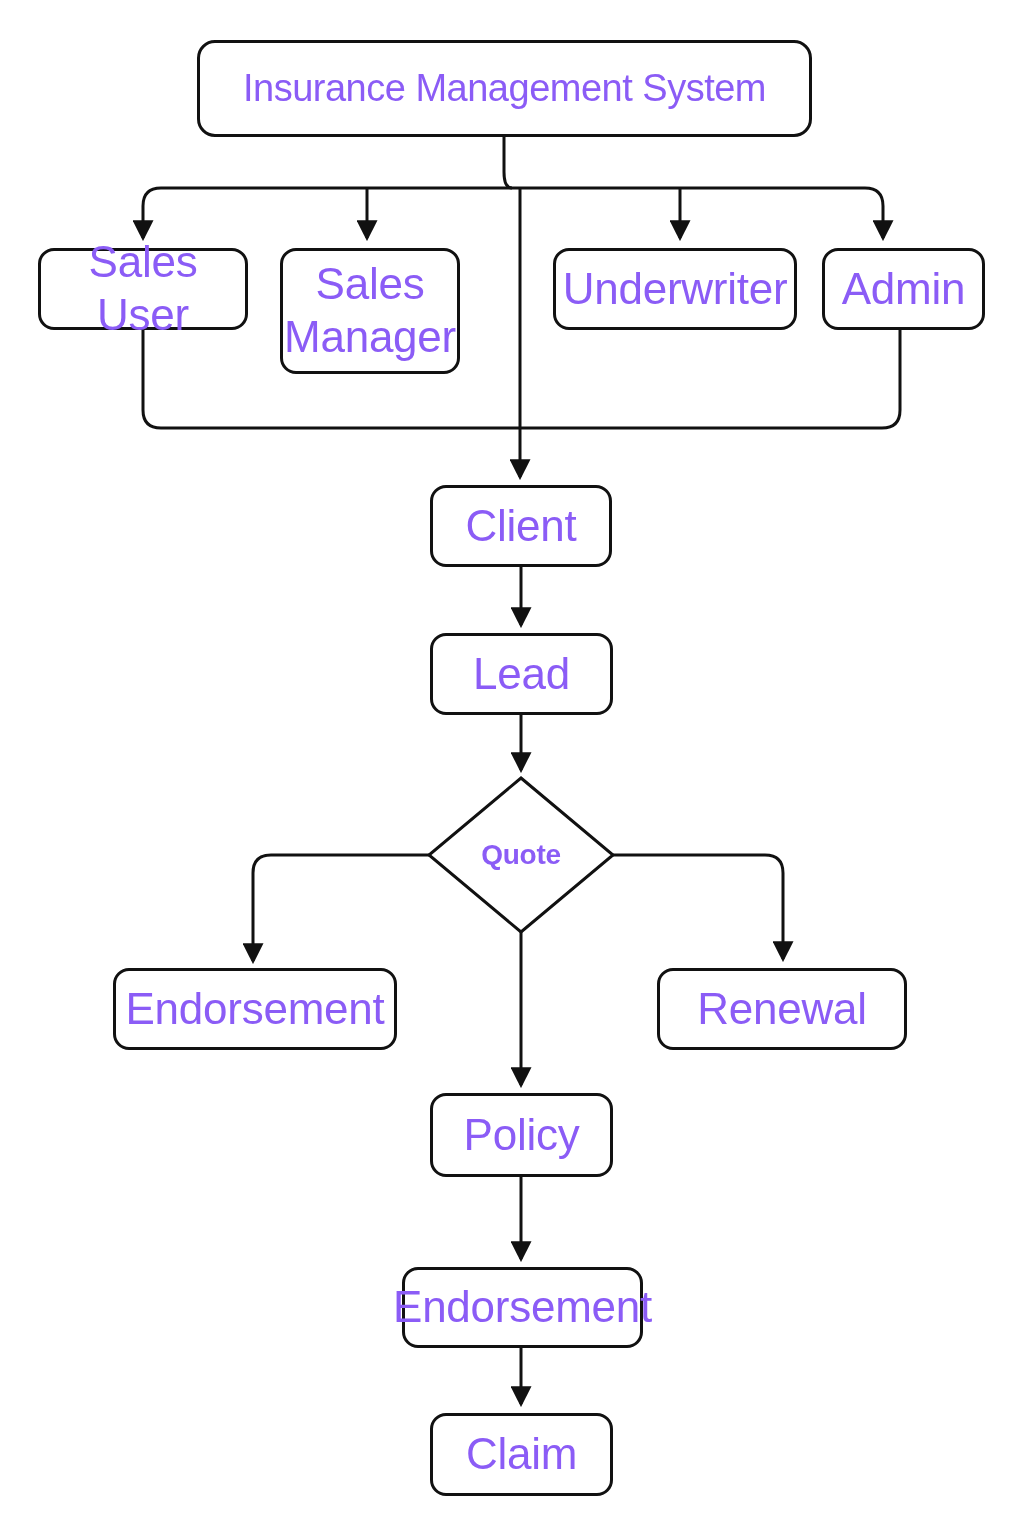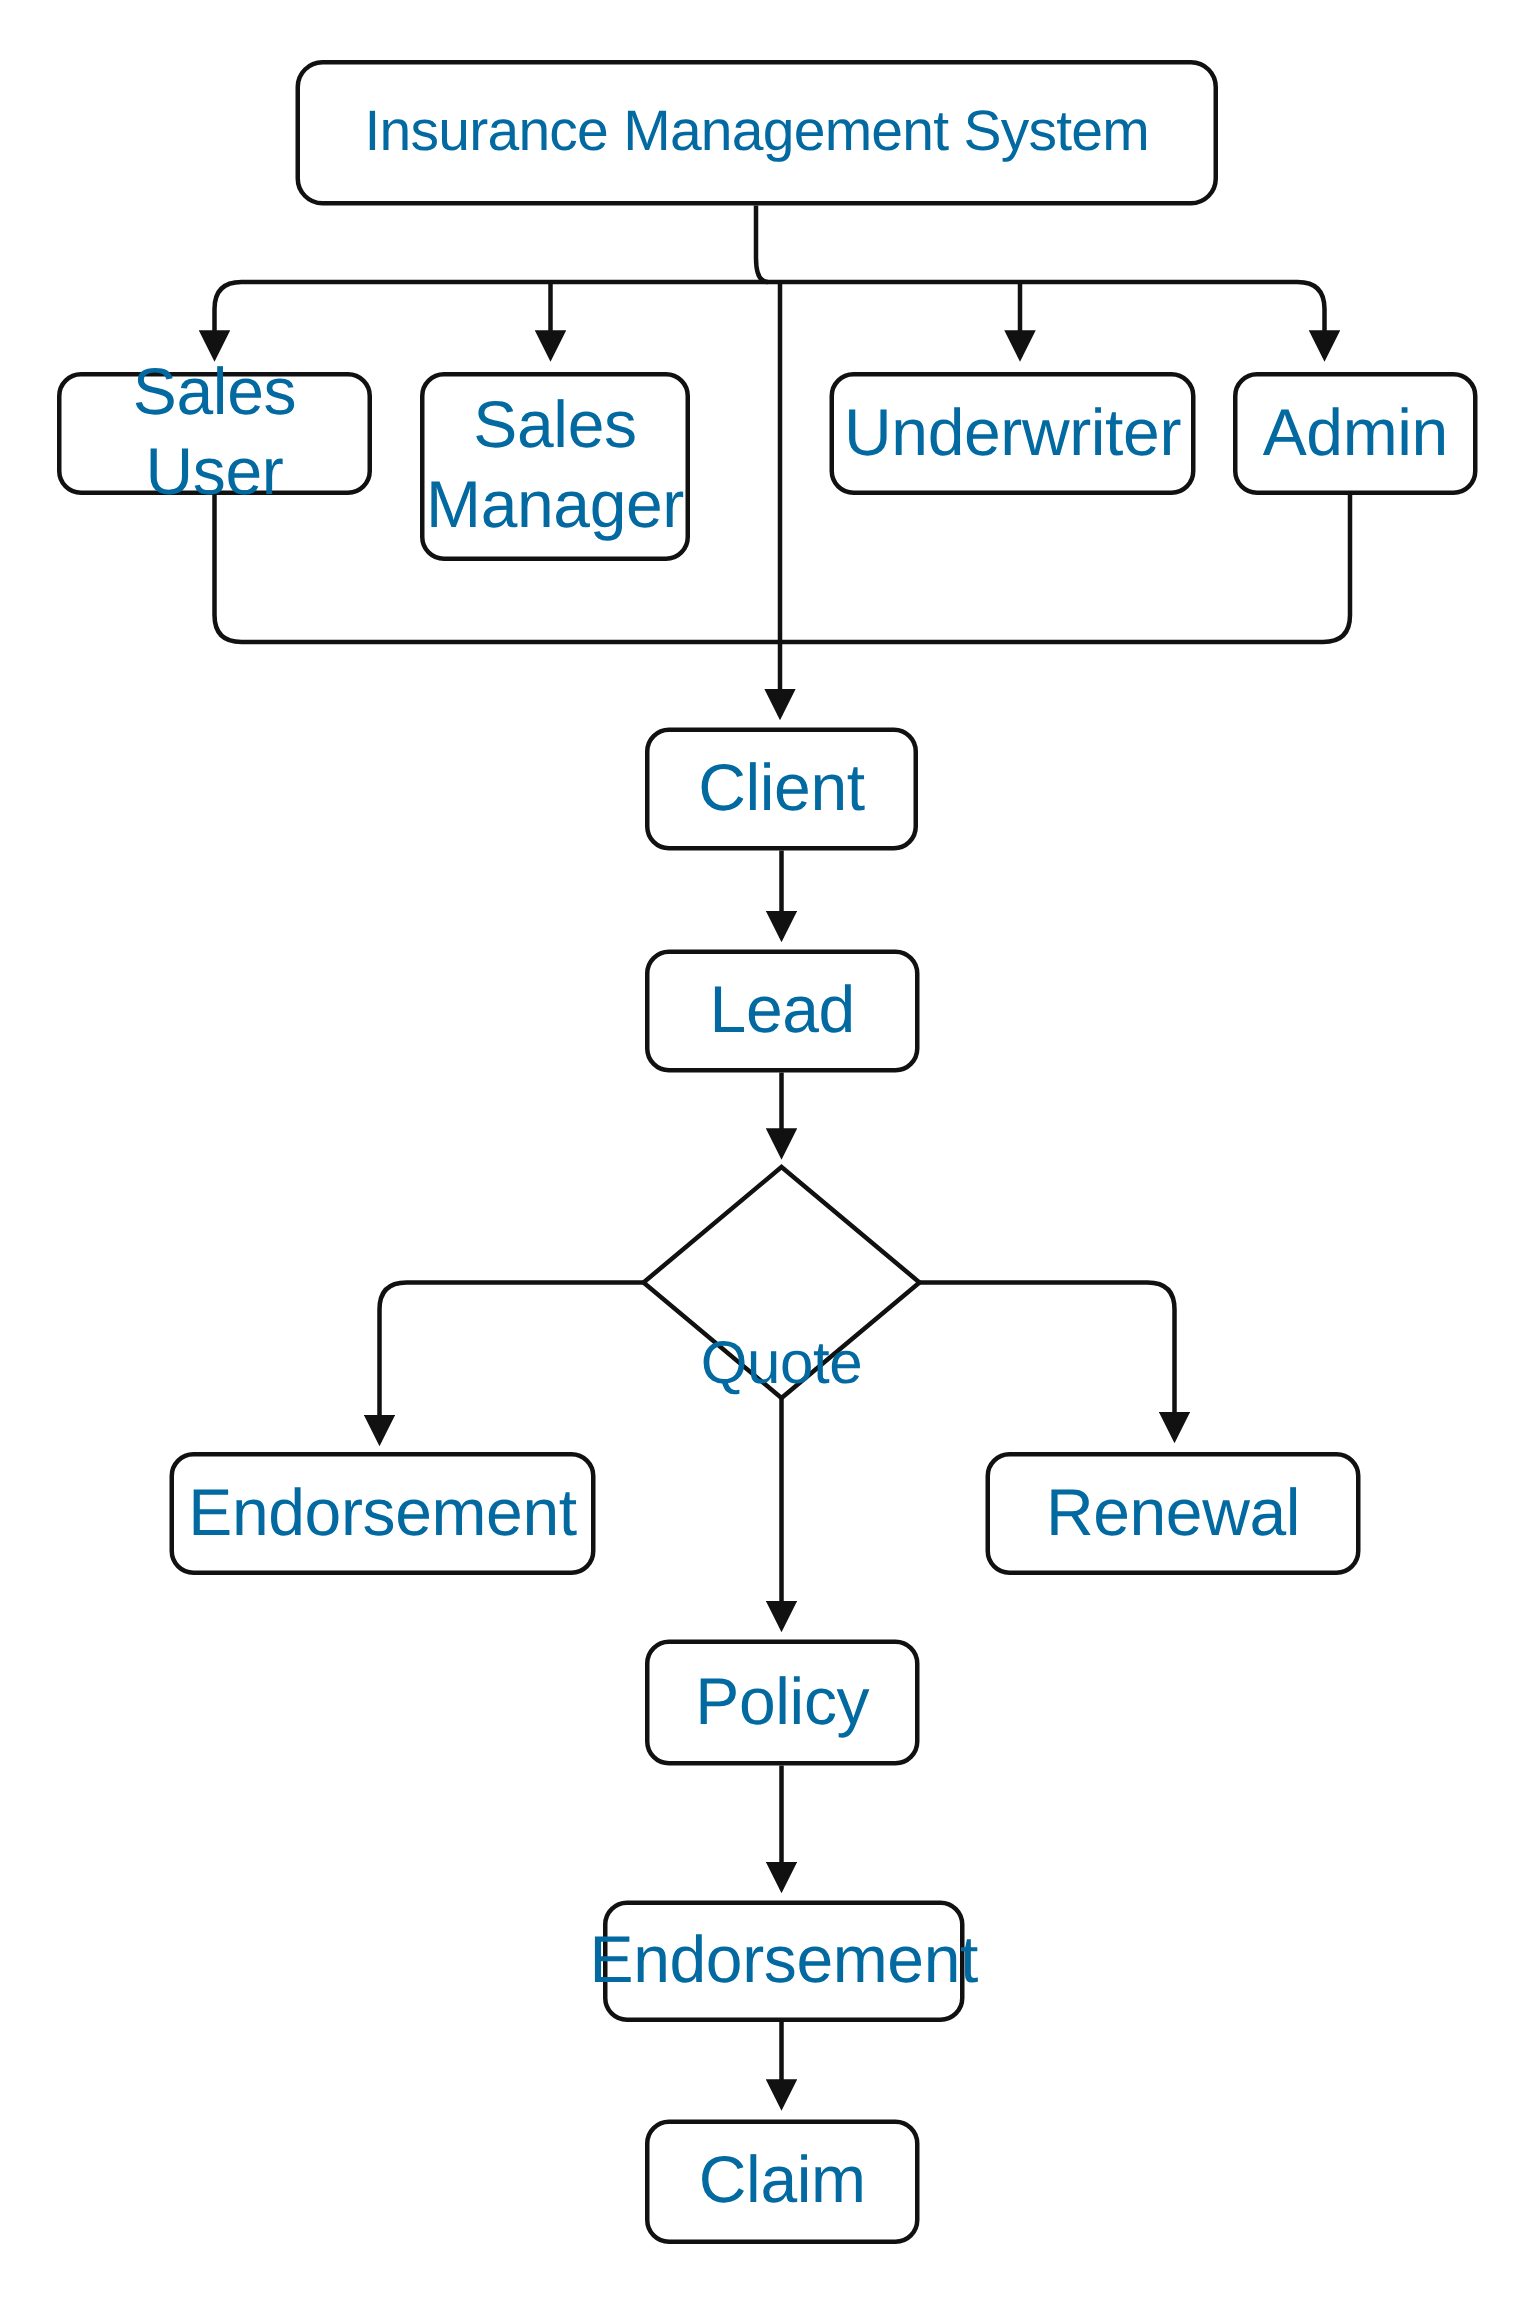--- a/index.html
+++ b/index.html
@@ -6,21 +6,21 @@
     margin: 0;
     padding: 0;
     background: #ffffff;
   }
   .canvas {
     position: relative;
     width: 1024px;
     height: 1536px;
     background: #ffffff;
     font-family: "Liberation Sans", sans-serif;
-    color: #0369a1;
+    color: #8b5cf6;
     overflow: hidden;
   }
   .connectors {
     position: absolute;
     left: 0;
     top: 0;
     width: 1024px;
     height: 1536px;
   }
   .node {
@@ -39,27 +39,28 @@
     padding: 4px 8px;
   }
   .node.title {
     font-size: 38px;
     letter-spacing: -0.5px;
     border-radius: 18px;
   }
   .diamond-label {
     position: absolute;
     display: flex;
-    align-items: flex-end;
+    align-items: center;
     justify-content: center;
     text-align: center;
-    font-size: 40px;
+    font-size: 28px;
     letter-spacing: -0.25px;
     background: transparent;
     border: none;
+    font-weight: bold;
   }
 </style>
 </head>
 <body>
 
 <div class="canvas">
 
   <svg class="connectors" viewBox="0 0 1024 1536" xmlns="http://www.w3.org/2000/svg">
     <defs>
       <marker id="arrow" viewBox="0 0 10 10" refX="8.5" refY="5" markerWidth="7" markerHeight="7" orient="auto-start-reverse">

